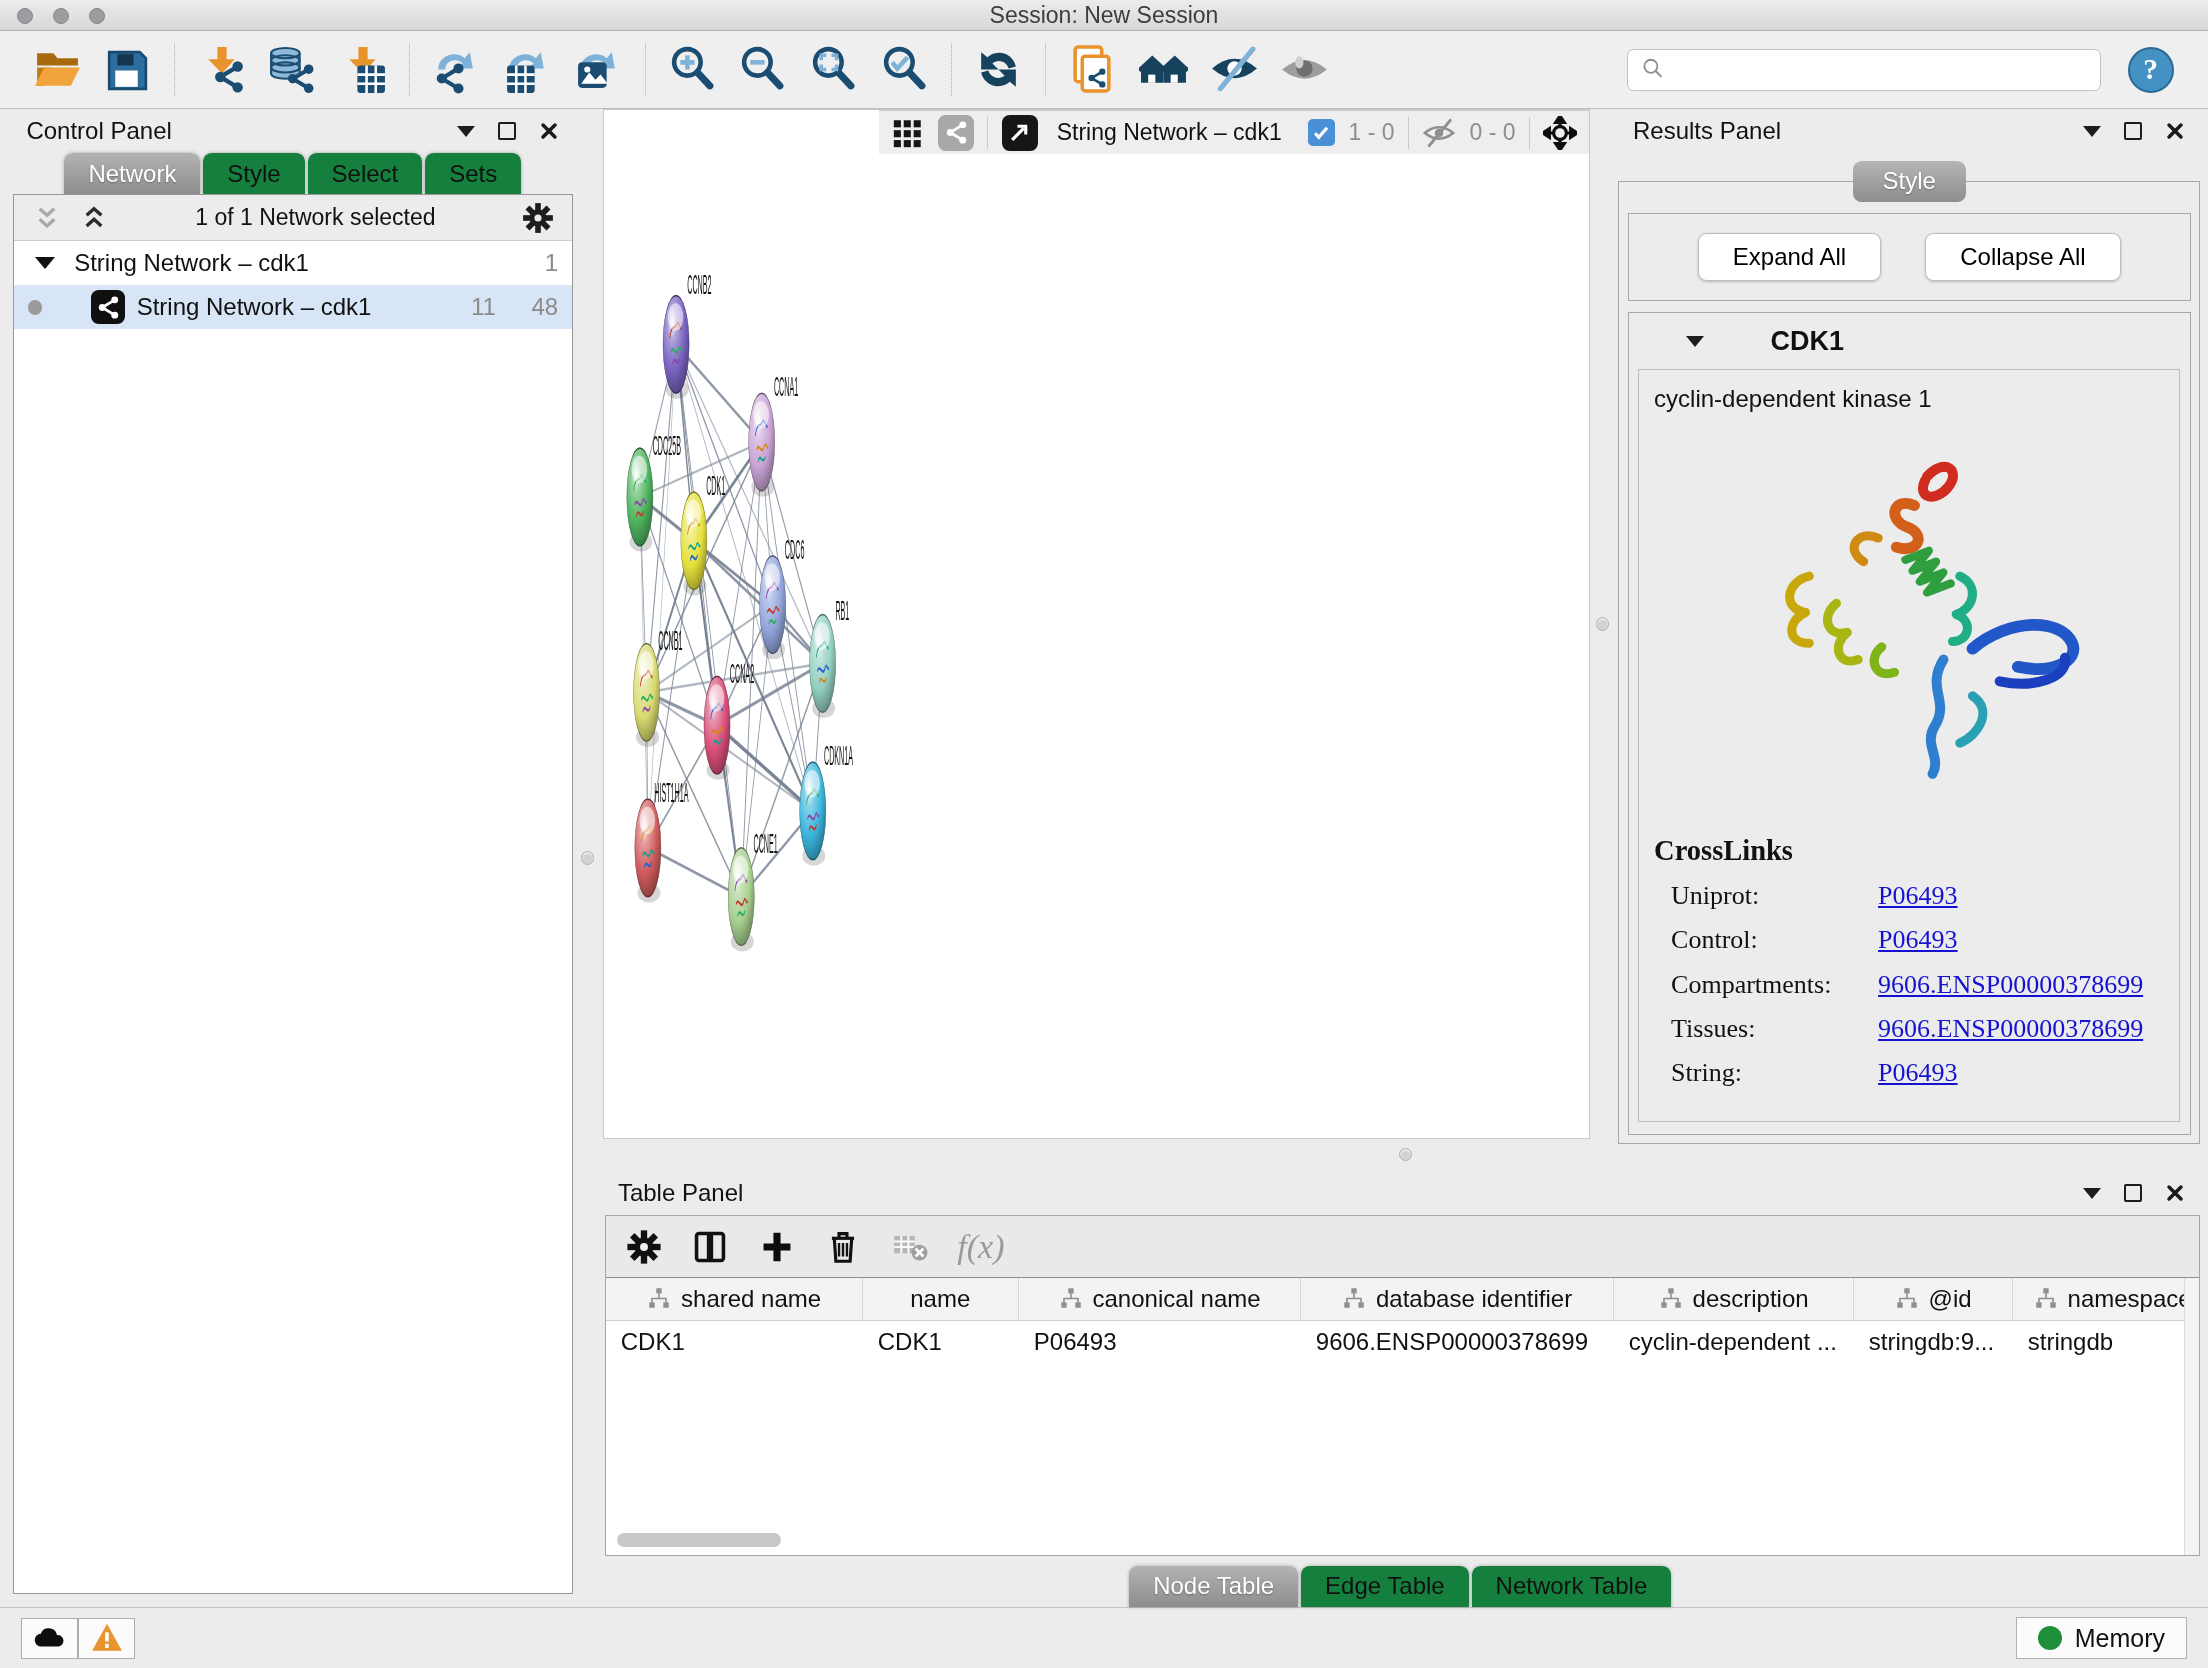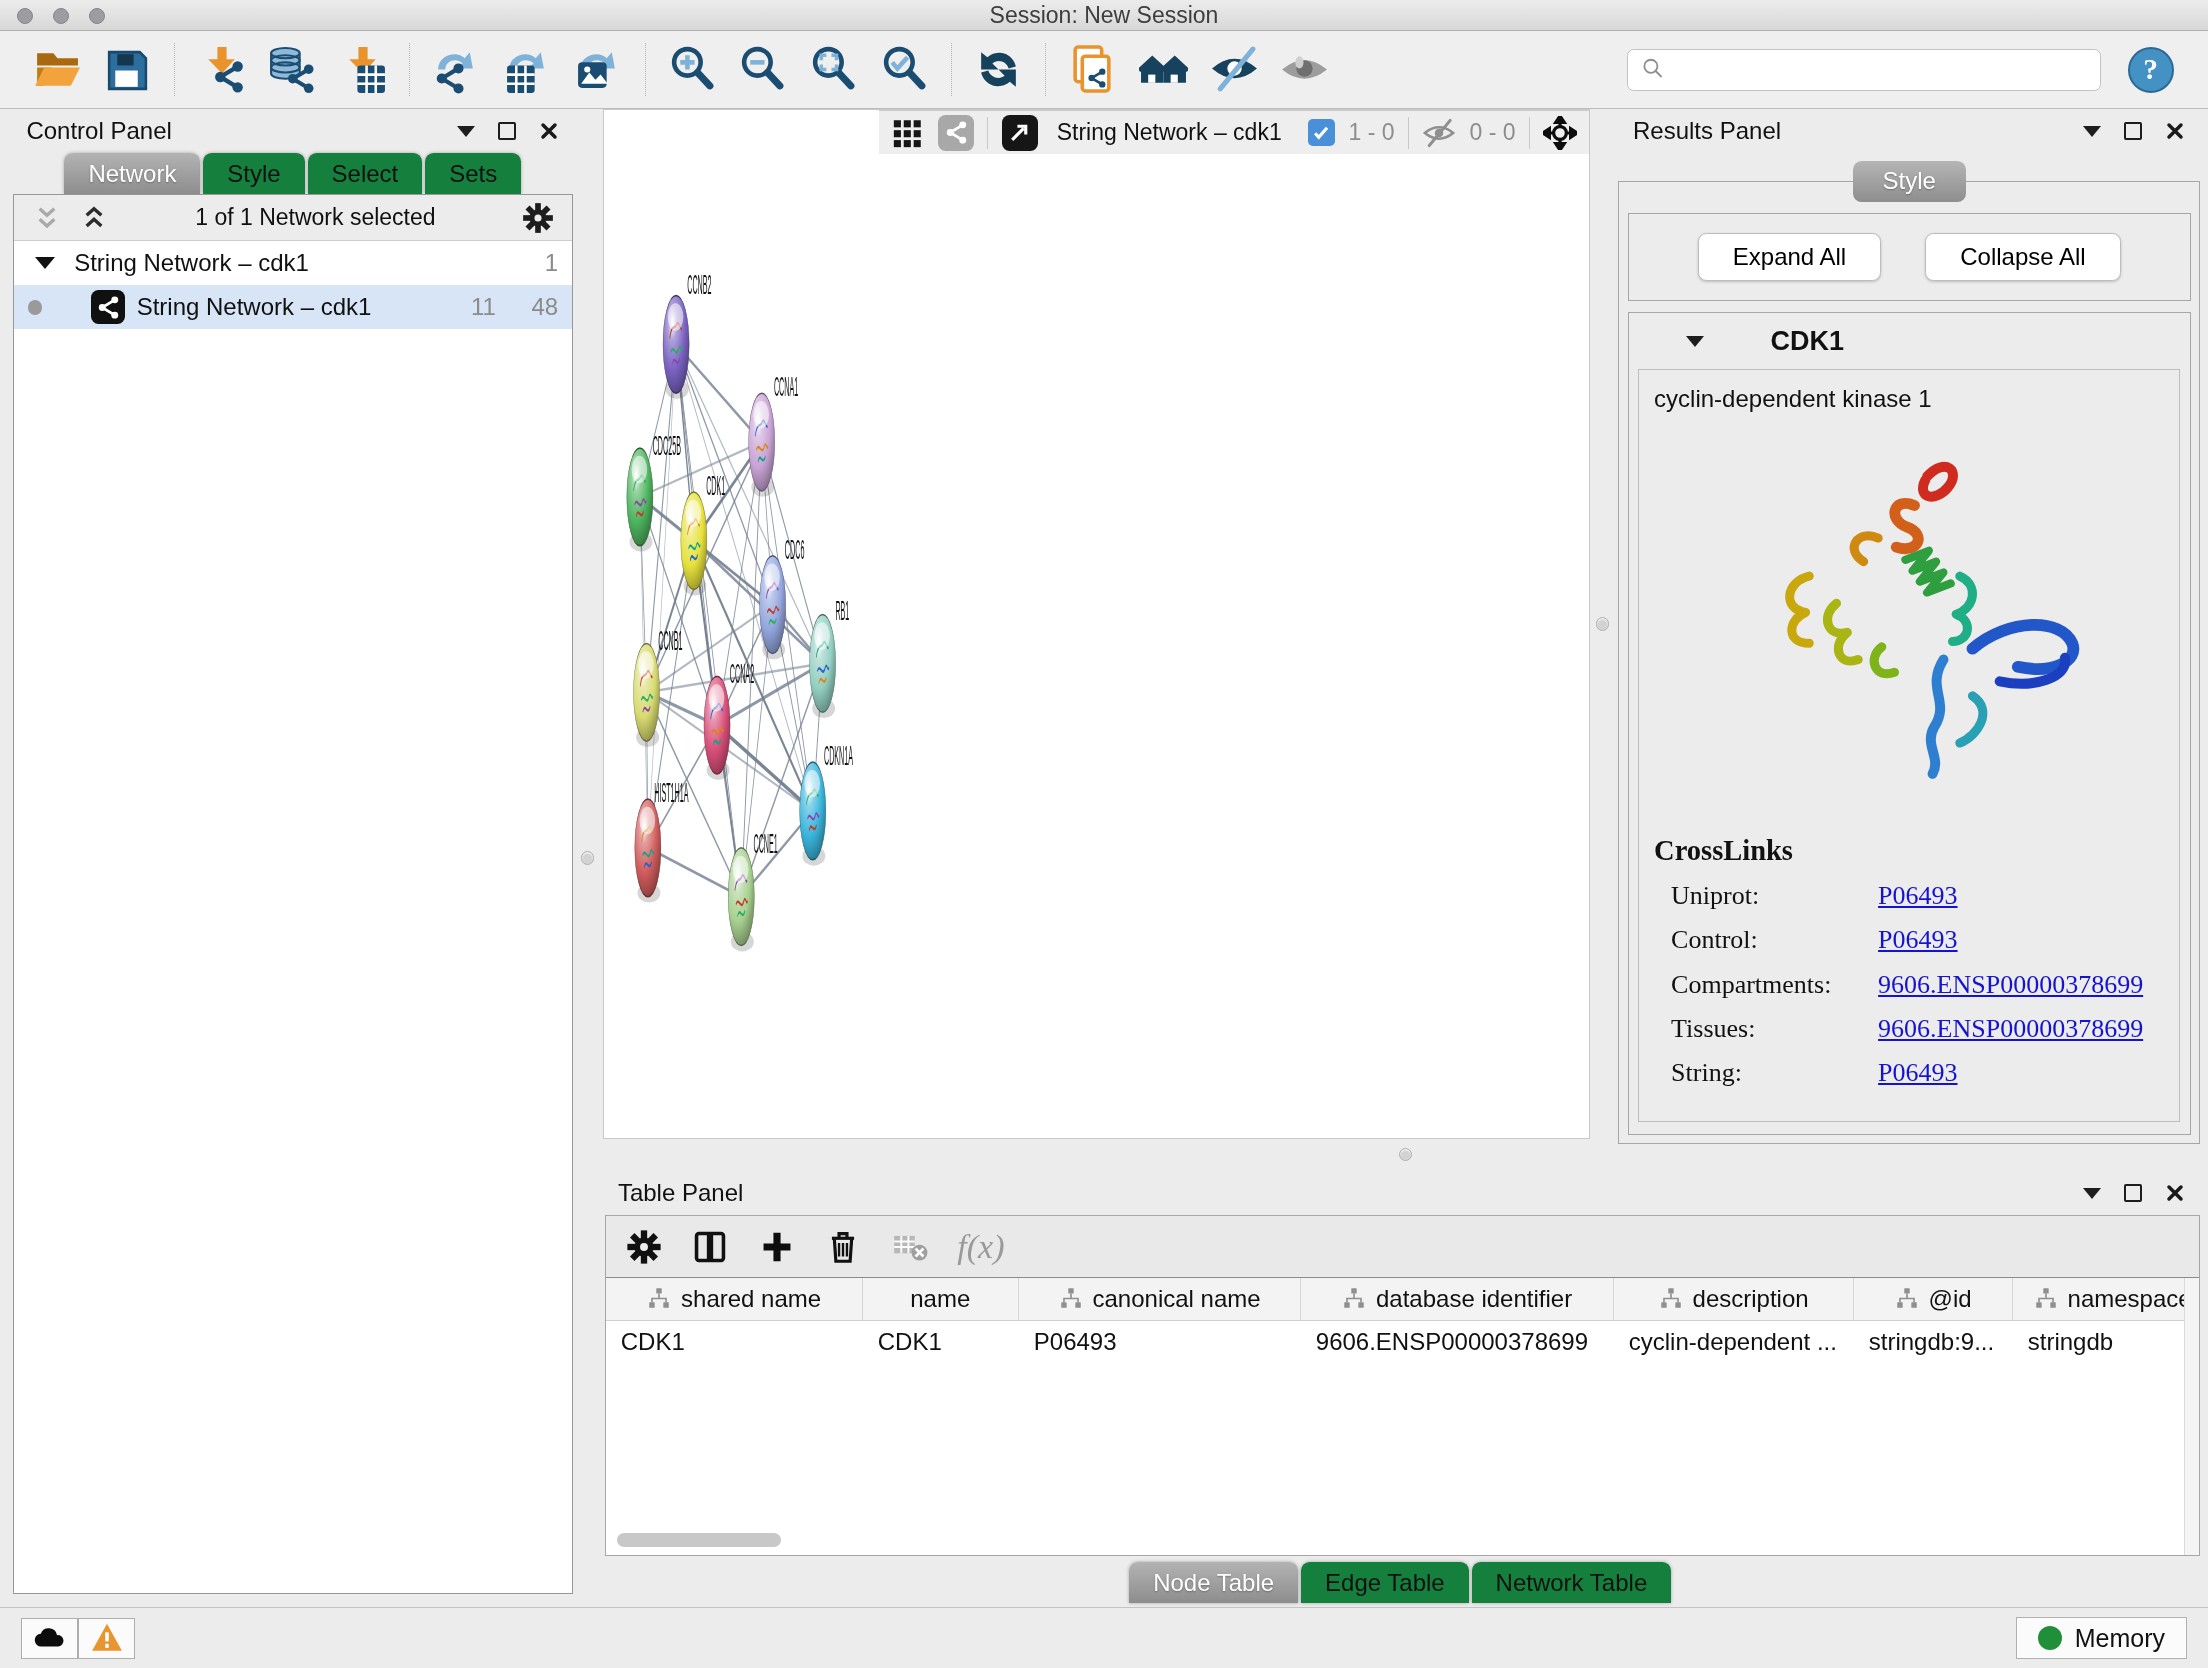--- a/index.html
+++ b/index.html
@@ -101,21 +101,21 @@
   .tp-toolbar svg { width:38px; height:38px; }
   .fx { font-family:"Liberation Serif",serif; font-style:italic; font-size:34px; color:#9a9a9a; }
   .table-wrap { flex:1; background:#fff; border-top:1px solid #8b8b8b; display:flex; flex-direction:column; position:relative; min-height:0; overflow:hidden; }
   .thead { display:flex; background:#f3f3f3; border-bottom:1px solid #cfcfcf; height:43px; flex:none; }
   .th { display:flex; align-items:center; justify-content:center; gap:8.6px; font-size:24px; border-right:1px solid #d6d6d6; overflow:hidden; white-space:nowrap; flex:none; }
   .th svg { width:26px; height:26px; flex:none; }
   .trow { display:flex; height:40px; flex:none; }
   .td { font-size:24px; padding:6.7px 3.8px 0 15px; overflow:hidden; white-space:nowrap; flex:none; }
   .hscroll { position:absolute; left:11.4px; bottom:7.6px; width:164px; height:14.3px; border-radius:7.6px; background:#c8c8c8; }
   .vscroll { position:absolute; right:0; top:0; bottom:0; width:15px; background:#f4f4f4; border-left:1px solid #dadada; }
-  .tp-tabs { height:51px; display:flex; justify-content:center; align-items:flex-start; padding-top:6px; flex:none; }
+  .tp-tabs { height:51px; display:flex; justify-content:center; align-items:flex-end; padding-top:17px; flex:none; }
 
   
   .statusbar { height:61px; border-top:1px solid #c3c3c3; display:flex; align-items:center; padding:0 21px; background:#ececec; }
   .sb-btn { width:57px; height:41px; background:#fbfbfb; border:1.9px solid #aeaeae; display:flex; align-items:center; justify-content:center; flex:none; }
   .sb-btn svg { width:34px; height:34px; }
   .memory-btn { margin-left:auto; display:flex; align-items:center; gap:12.4px; background:#fbfbfb; border:1.9px solid #b2b2b2; padding:5.7px 21px; font-size:25px; }
   .memdot { width:24px; height:24px; border-radius:50%; }
 </style>
 </head>
 <body>

